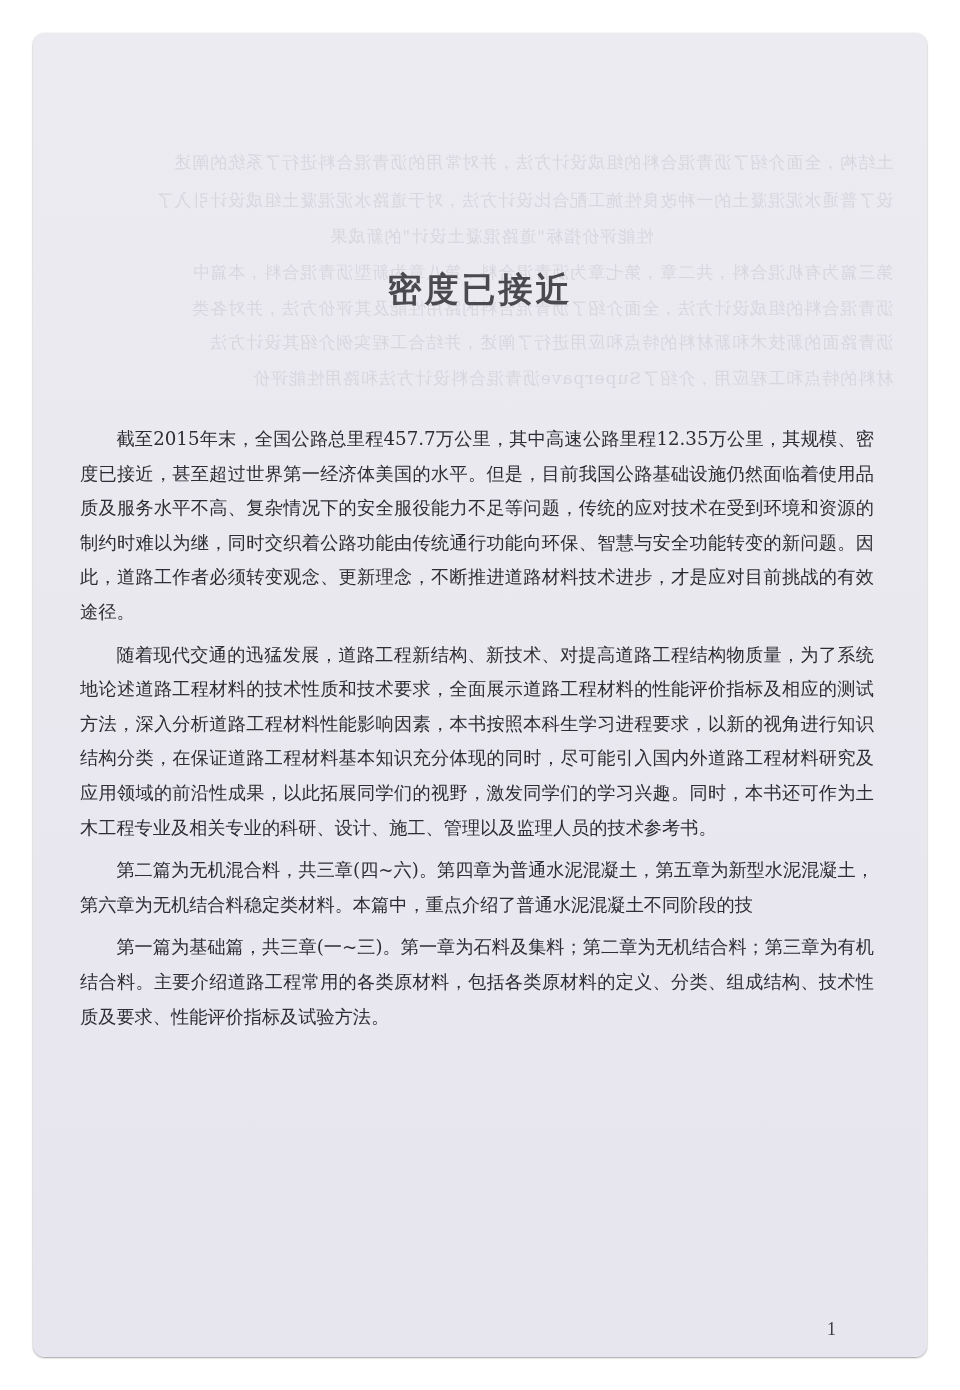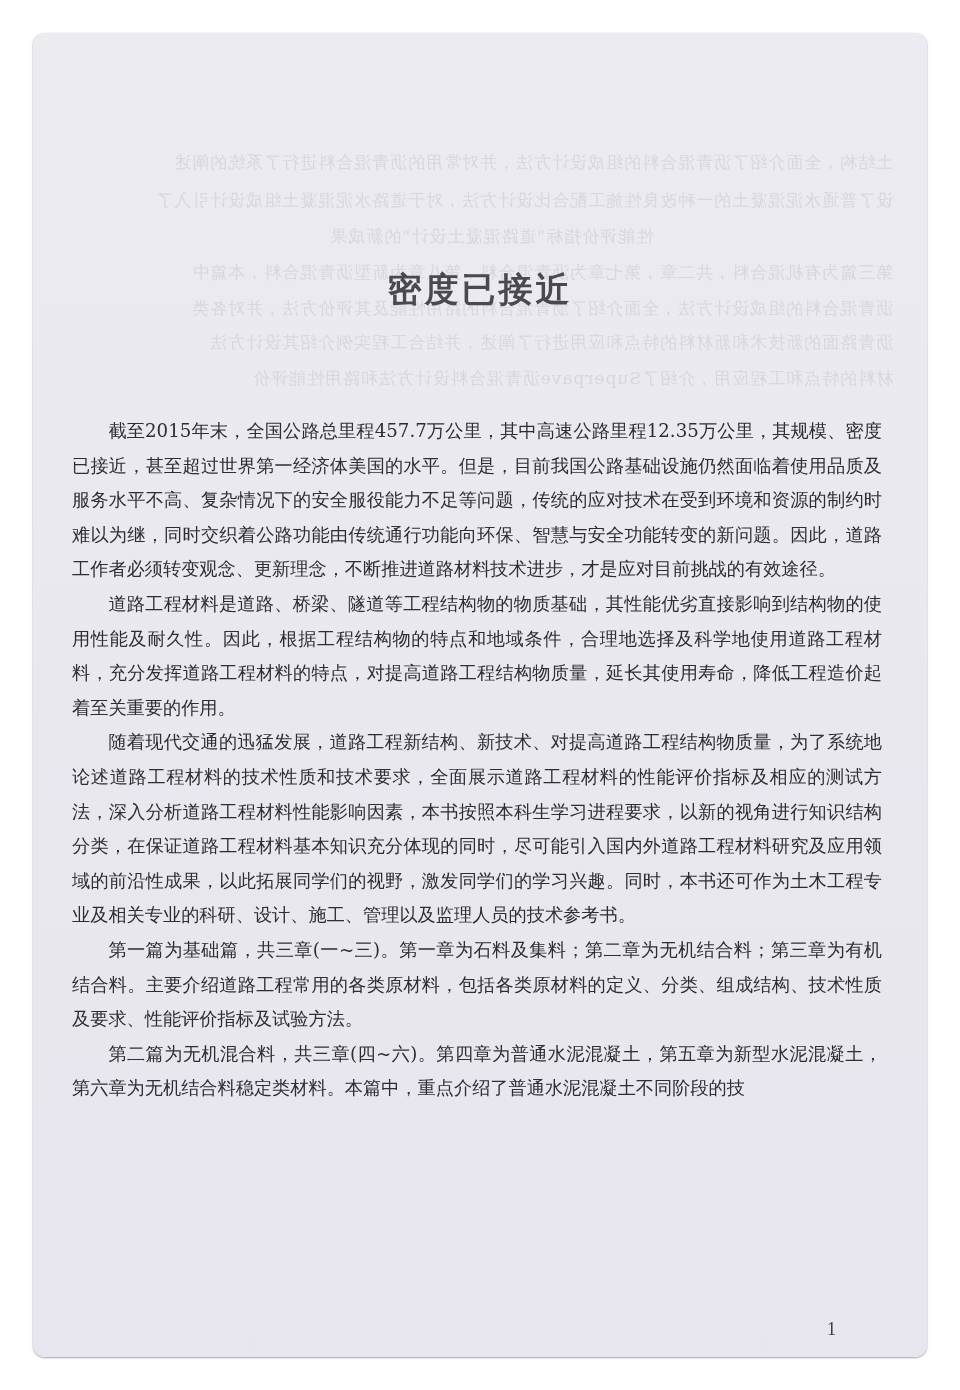--- a/index.html
+++ b/index.html
@@ -20,21 +20,21 @@
   .title {
     position: absolute; left: 0; width: 894px; top: 234px; text-align: center;
     font-family: "DejaVu Sans", sans-serif; font-size: 34px; font-weight: bold;
     color: #4a4a4e; letter-spacing: 3px;
   }
   .body {
     position: absolute; left: 39px; top: 381px; width: 810px;
     font-family: "DejaVu Serif", "Liberation Serif", serif; font-size: 18.2px;
     line-height: 34.6px; color: #2e2d33; text-align: justify;
   }
-  .body p { margin: 0; text-indent: 2em; }
+  .body p { margin: 8px; text-indent: 2em; }
   .pagenum {
     position: absolute; left: 794px; top: 1286px;
     font-family: "Liberation Serif", serif; font-size: 18px; color: #3a3a40;
   }
 </style>
 </head>
 <body>
 
 <div class="page">
 
@@ -43,20 +43,19 @@
   <div class="bleed" style="top:192px; left:220px; width:400px;">性能评价指标"道路混凝土设计"的新成果</div>
   <div class="bleed" style="top:228px;">第三篇为有机混合料，共二章，第七章为沥青混合料，第八章为新型沥青混合料，本篇中</div>
   <div class="bleed" style="top:264px;">沥青混合料的组成设计方法，全面介绍了沥青混合料的路用性能及其评价方法，并对各类</div>
   <div class="bleed" style="top:298px;">沥青路面的新技术和新材料的特点和应用进行了阐述，并结合工程实例介绍其设计方法</div>
   <div class="bleed" style="top:334px;">材料的特点和工程应用，介绍了Superpave沥青混合料设计方法和路用性能评价</div>
 
   <div class="title">密度已接近</div>
 
   <div class="body">
     <p>截至2015年末，全国公路总里程457.7万公里，其中高速公路里程12.35万公里，其规模、密度已接近，甚至超过世界第一经济体美国的水平。但是，目前我国公路基础设施仍然面临着使用品质及服务水平不高、复杂情况下的安全服役能力不足等问题，传统的应对技术在受到环境和资源的制约时难以为继，同时交织着公路功能由传统通行功能向环保、智慧与安全功能转变的新问题。因此，道路工作者必须转变观念、更新理念，不断推进道路材料技术进步，才是应对目前挑战的有效途径。</p>
-    <p>道路工程材料是道路、桥梁、隧道等工程结构物的物质基础，其性能优劣直接影响到结构物的使用性能及耐久性。因此，根据工程结构物的特点和地域条件，合理地选择及科学地使用道路工程材料，充分发挥道路工程材料的特点，对提高道路工程结构物质量，延长其使用寿命，降低工程造价起着至关重要的作用。</p>
     <p>随着现代交通的迅猛发展，道路工程新结构、新技术、对提高道路工程结构物质量，为了系统地论述道路工程材料的技术性质和技术要求，全面展示道路工程材料的性能评价指标及相应的测试方法，深入分析道路工程材料性能影响因素，本书按照本科生学习进程要求，以新的视角进行知识结构分类，在保证道路工程材料基本知识充分体现的同时，尽可能引入国内外道路工程材料研究及应用领域的前沿性成果，以此拓展同学们的视野，激发同学们的学习兴趣。同时，本书还可作为土木工程专业及相关专业的科研、设计、施工、管理以及监理人员的技术参考书。</p>
+    <p>第二篇为无机混合料，共三章(四~六)。第四章为普通水泥混凝土，第五章为新型水泥混凝土，第六章为无机结合料稳定类材料。本篇中，重点介绍了普通水泥混凝土不同阶段的技</p>
     <p>第一篇为基础篇，共三章(一~三)。第一章为石料及集料；第二章为无机结合料；第三章为有机结合料。主要介绍道路工程常用的各类原材料，包括各类原材料的定义、分类、组成结构、技术性质及要求、性能评价指标及试验方法。</p>
-    <p>第二篇为无机混合料，共三章(四~六)。第四章为普通水泥混凝土，第五章为新型水泥混凝土，第六章为无机结合料稳定类材料。本篇中，重点介绍了普通水泥混凝土不同阶段的技</p>
   </div>
 
   <div class="pagenum">1</div>
 </div>
 
 </body></html>

